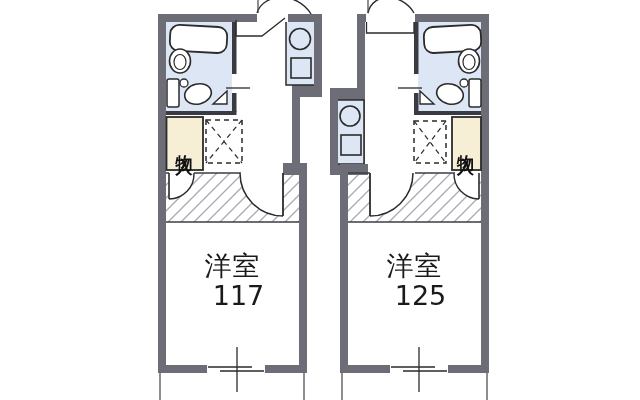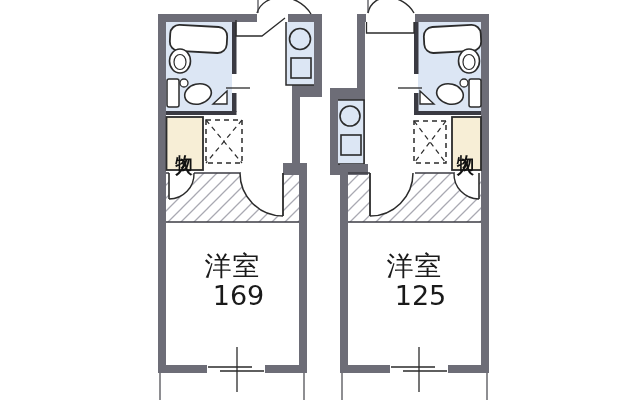--- a/index.html
+++ b/index.html
@@ -159,21 +159,21 @@
       <path d="M391,367 H435 M403,371 H447" stroke="#2b2b2b" stroke-width="1.4"></path>
       <path d="M419,347 V392" stroke="#2b2b2b" stroke-width="1.3"></path>
     </g>
 
     <path d="M342,373 V400 M487,373 V400" stroke="#44444a" stroke-width="1.2"></path>
   </g>
 </svg>
 
 <div class="room-label" style="left:166px;top:251px;width:133px;">
   <span>洋室</span>
-  <span class="num">169</span>
+  <span class="num">117</span>
 </div>
 <div class="room-label" style="left:348px;top:251px;width:133px;">
   <span>洋室</span>
   <span class="num">125</span>
 </div>
 <div class="storage-label" style="left:167px;top:118px;width:36px;height:51px;">物入</div>
 <div class="storage-label" style="left:452px;top:118px;width:29px;height:51px;">物入</div>
 </div>
 
 </body></html>

